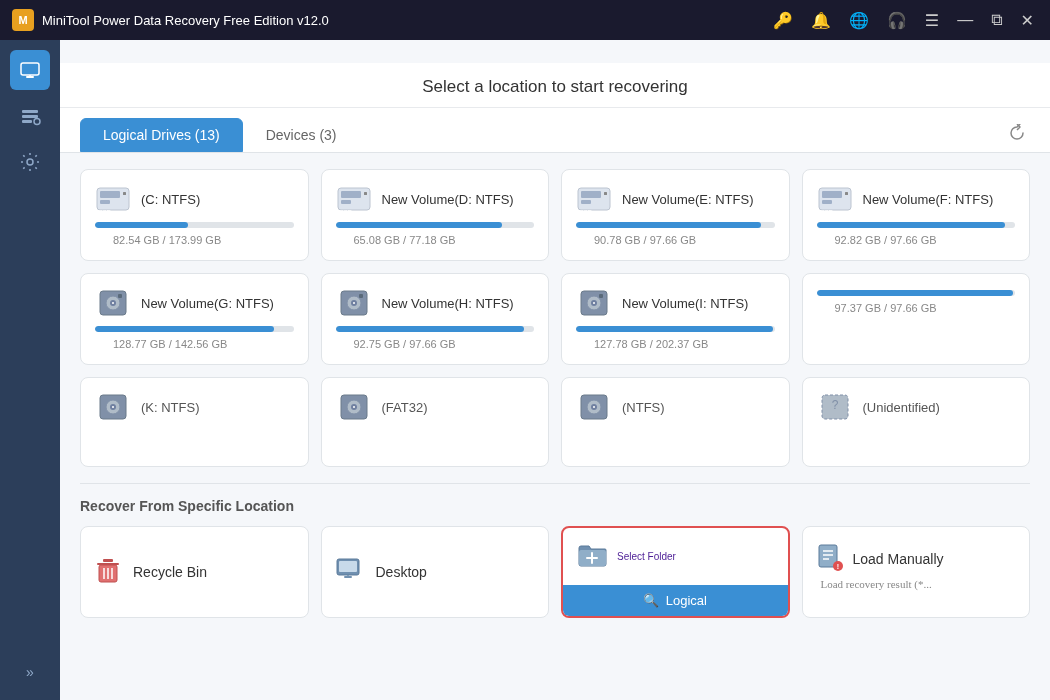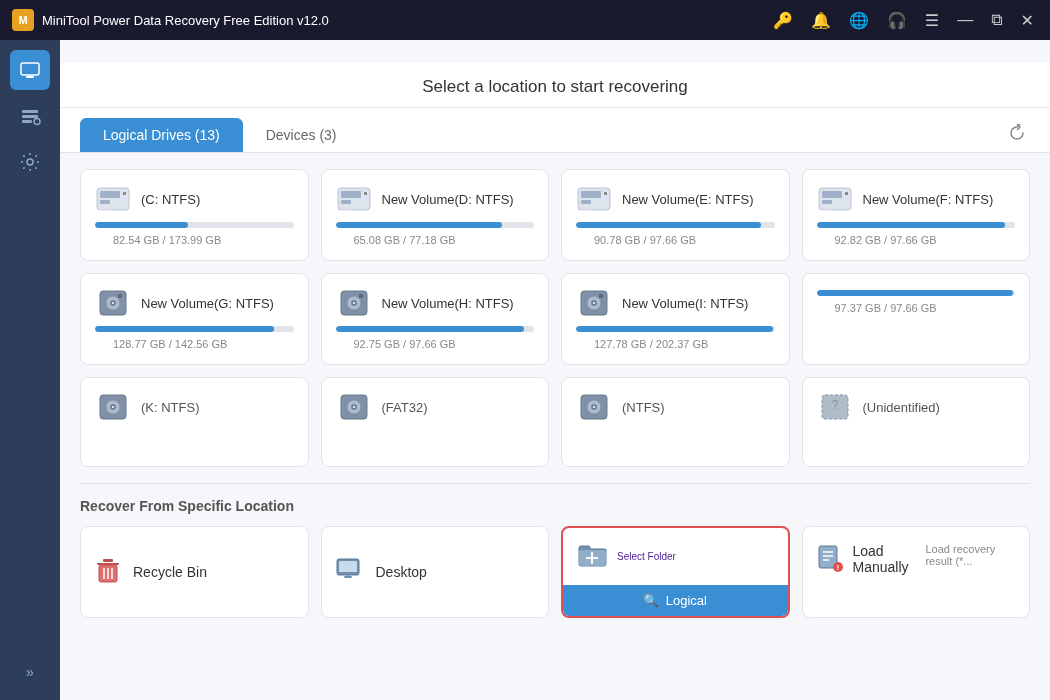--- a/index.html
+++ b/index.html
@@ -233,26 +233,26 @@
       font-size: 13px;
       border-radius: 0 0 5px 5px;
       cursor: pointer;
       display: flex;
       align-items: center;
       justify-content: center;
       gap: 6px;
     }
 
     .location-card.load-manually {
-      flex-direction: row;
+      flex-direction: column;
       align-items: flex-start;
       gap: 4px;
     }
     .load-manually-row { display: flex; align-items: center; gap: 10px; }
-    .load-manually-sub { font-size: 11px; color: #888; font-weight: 400; margin-left: 10px; }
+    .load-manually-sub { font-size: 11px; color: #888; font-weight: 400; margin-left: 4px; font-family: Liberation Serif, serif; }
 
     
     .hdd-svg { width: 30px; height: 28px; }
   </style>
 </head>
 <body>
 
 <div class="titlebar">
   <div class="titlebar-logo">M</div>
   <span class="titlebar-title">MiniTool Power Data Recovery Free Edition v12.0</span>

